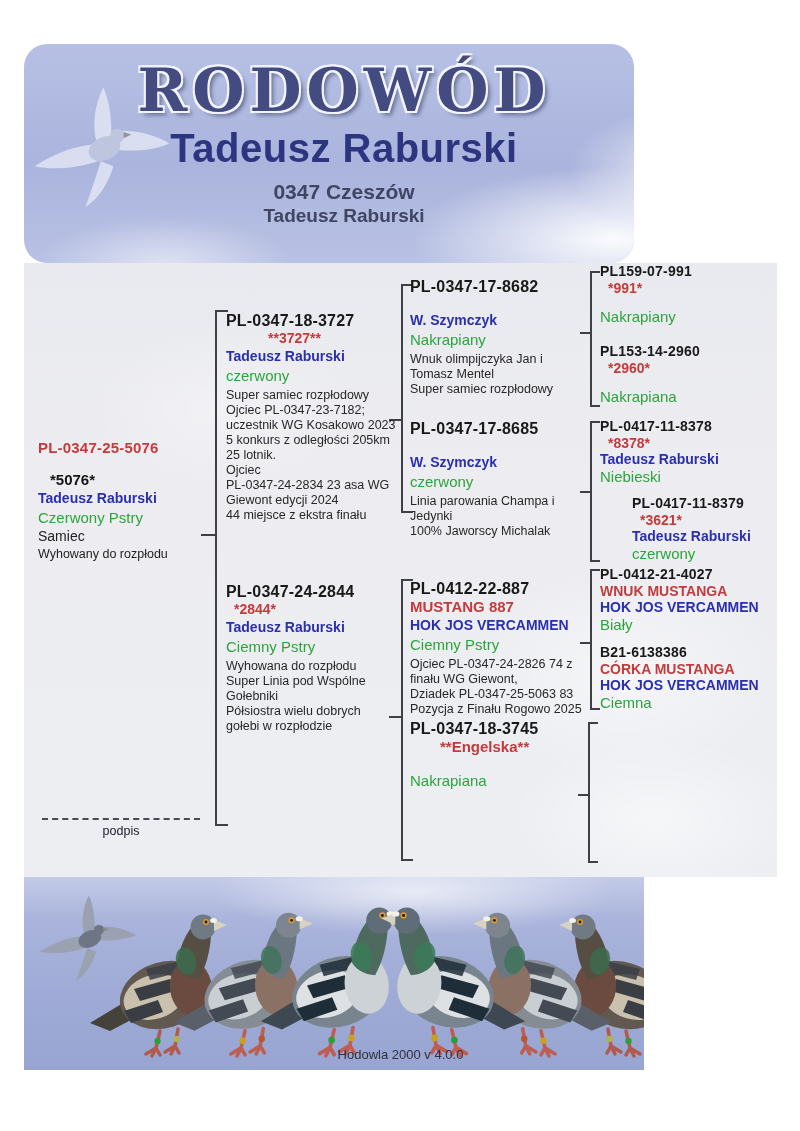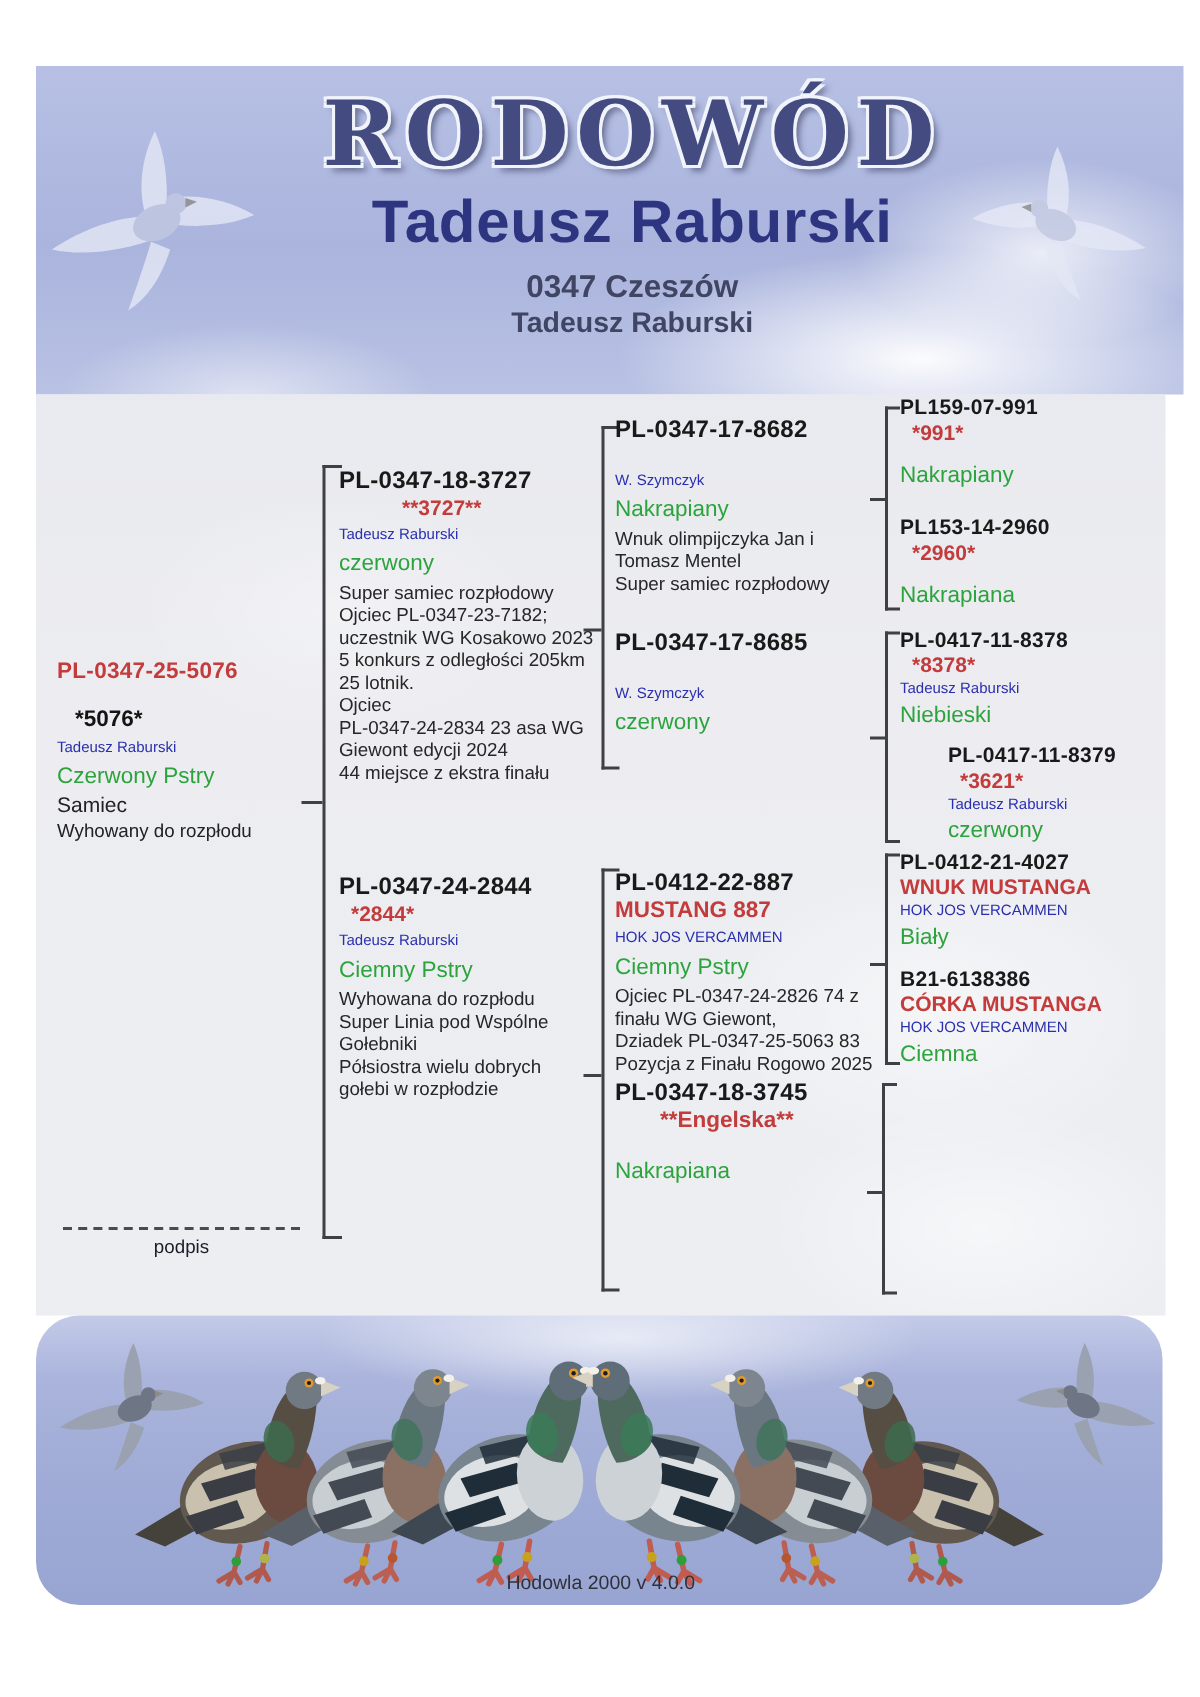--- a/index.html
+++ b/index.html
@@ -1,44 +1,44 @@
 <!DOCTYPE html>
 <html style="--ring-red: #c43b3b; --owner-blue: #2a2fae; --breed-green: #2ca43d; --id-black: #191919; --header-navy: #434b80; --band-lavender: #aab4dd; --content-bg: #ededf1;"><head>
 <meta charset="utf-8">
 <style>
   html,body{margin:0;padding:0;background:#fff;}
   .page{position:relative;width:800px;height:1131px;margin:0 auto;background:#fff;overflow:hidden;
         font-family:"Liberation Sans",sans-serif;}
   
   .band{position:absolute;overflow:hidden;}
-  .header-band{left:24px;top:44px;width:765px;height:219px;
-    background:linear-gradient(180deg,#b7c0e4 0%,var(--band-lavender,#aab4dd) 55%,#b9c2e4 100%);}
+  .header-band{left:24px;top:44px;width:610px;height:219px;
+    background:linear-gradient(180deg,#b7c0e4 0%,var(--band-lavender,#aab4dd) 55%,#b9c2e4 100%);border-radius:23px;}
   .content-area{left:24px;top:263px;width:753px;height:614px;
     background:linear-gradient(180deg,#e9eaef 0%,var(--content-bg,#ededf1) 40%,#eceef2 100%);}
-  .bottom-band{left:24px;top:877px;width:751px;height:193px;
-    background:linear-gradient(180deg,#c3cbe8 0%,#aab4dc 22%,#9fabd6 60%,#98a5d2 100%);border-radius:29px;}
+  .bottom-band{left:24px;top:877px;width:620px;height:193px;
+    background:linear-gradient(180deg,#c3cbe8 0%,#aab4dc 22%,#9fabd6 60%,#98a5d2 100%);}
   .cloud{position:absolute;background:radial-gradient(ellipse at center,rgba(255,255,255,.95) 0%,rgba(255,255,255,0) 68%);}
   
   .header-text{position:absolute;left:30px;right:0;top:14px;text-align:center;}
   .doc-title{font-family:"DejaVu Serif","Liberation Serif",serif;font-weight:bold;
     font-size:60px;line-height:64px;letter-spacing:5px;color:var(--header-navy,#434b80);
     text-shadow:-2px -2px 0 #f2f4fb,2px -2px 0 #f2f4fb,-2px 2px 0 #f2f4fb,2px 2px 0 #f2f4fb,
       0 -2px 0 #f2f4fb,0 2px 0 #f2f4fb,4px 4px 4px rgba(40,45,80,.55);}
   .breeder-name{font-size:40px;line-height:44px;font-weight:bold;color:#2e3580;margin-top:4px;letter-spacing:.5px;}
   .sub1{font-size:21px;line-height:24px;font-weight:bold;color:#3f4562;margin-top:10px;}
   .sub2,.sub3{font-size:19px;line-height:23px;font-weight:bold;color:#3f4562;}
   
   .bird{position:absolute;z-index:5;}
   .bid{font-weight:bold;font-size:16px;line-height:19px;color:var(--id-black,#191919);white-space:nowrap;letter-spacing:.2px;}
   .bid.red{color:var(--ring-red,#c43b3b);font-size:15px;}
   .ring{font-weight:bold;font-size:14px;line-height:17px;color:var(--ring-red,#c43b3b);white-space:nowrap;}
   .ring.big{font-size:15px;line-height:18px;}
   .ringblk{font-weight:bold;font-size:15px;line-height:19px;color:#141414;margin-top:13px;margin-left:12px;}
   .ind42{margin-left:42px;} .ind30{margin-left:30px;} .ind8{margin-left:8px;}
-  .owner{font-weight:normal;font-size:10px;line-height:19px;color:var(--owner-blue,#2a2fae);white-space:nowrap;}
+  .owner{font-weight:bold;font-size:14px;line-height:19px;color:var(--owner-blue,#2a2fae);white-space:nowrap;}
   .breed{font-weight:normal;font-size:15px;line-height:19px;color:var(--breed-green,#2ca43d);white-space:nowrap;}
   .gap-top{margin-top:15px;} .gap-top-sm{margin-top:12px;}
   .desc{font-size:12.5px;line-height:15px;color:#272727;white-space:pre-line;margin-top:3px;}
   .sex{font-size:14px;line-height:19px;color:#222;}
   .note{font-size:12.5px;line-height:16px;color:#222;}
   .gg .bid{font-size:14px;line-height:17px;}
   .gg .ring{line-height:16px;}
   .gg .owner,.gg .breed{line-height:17px;}
   #b-main{left:38px;top:438px;width:178px;}
   #b-f{left:226px;top:311px;width:182px;}
@@ -182,20 +182,23 @@
     <div class="owner gap-top">W. Szymczyk</div>
     <div class="breed">Nakrapiany</div>
     <div class="desc">Wnuk olimpijczyka Jan i
 Tomasz Mentel
 Super samiec rozpłodowy</div>
   </div>
   <div class="bird" id="b-gp2">
     <div class="bid">PL-0347-17-8685</div>
     <div class="owner gap-top">W. Szymczyk</div>
     <div class="breed">czerwony</div>
+    <div class="desc">Linia parowania Champa i
+Jedynki
+100% Jaworscy Michalak</div>
   </div>
   <div class="bird" id="b-gp3">
     <div class="bid">PL-0412-22-887</div>
     <div class="ring big">MUSTANG 887</div>
     <div class="owner">HOK JOS VERCAMMEN</div>
     <div class="breed">Ciemny Pstry</div>
     <div class="desc">Ojciec PL-0347-24-2826 74 z
 finału WG Giewont,
 Dziadek PL-0347-25-5063 83
 Pozycja z Finału Rogowo 2025</div>

